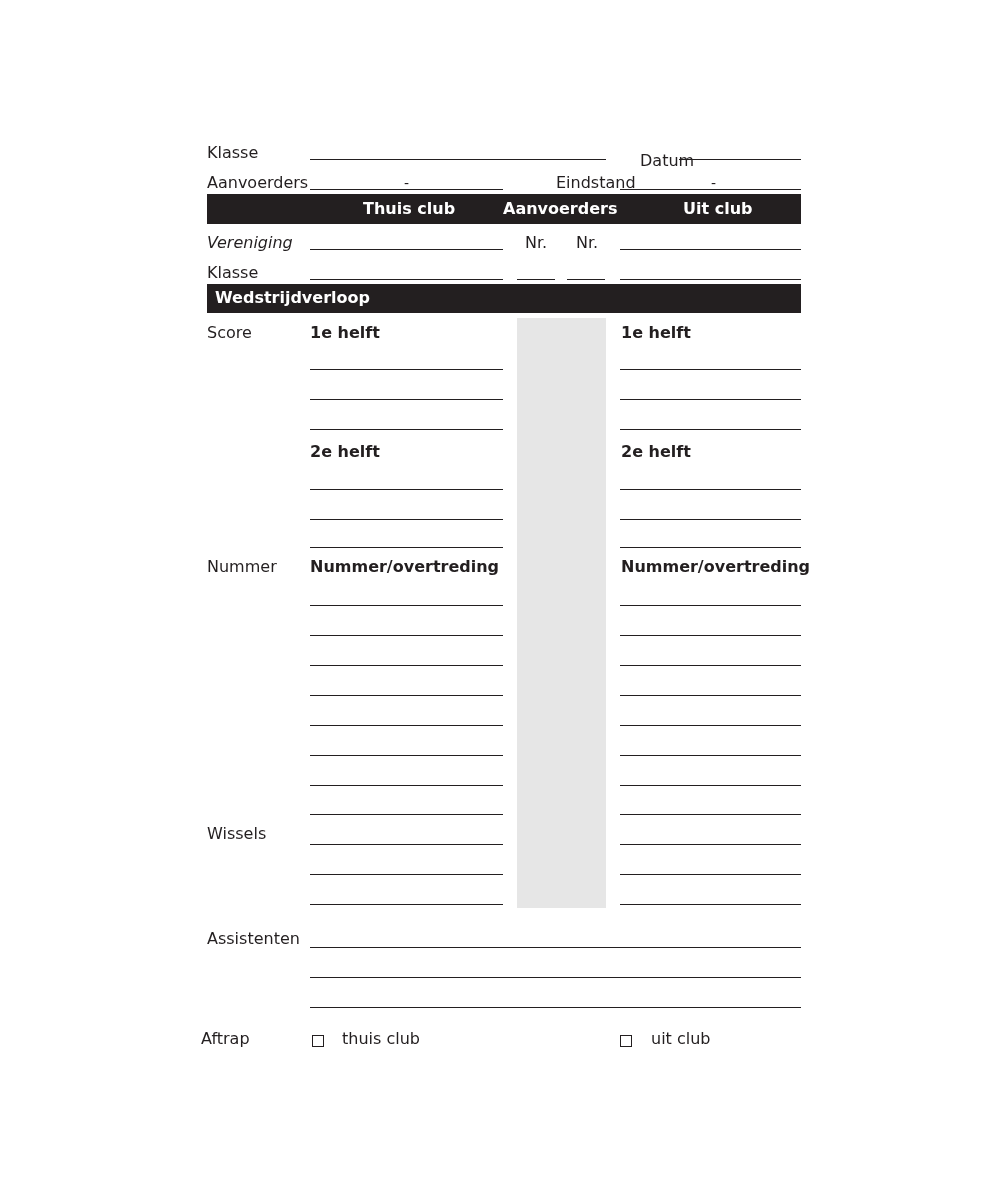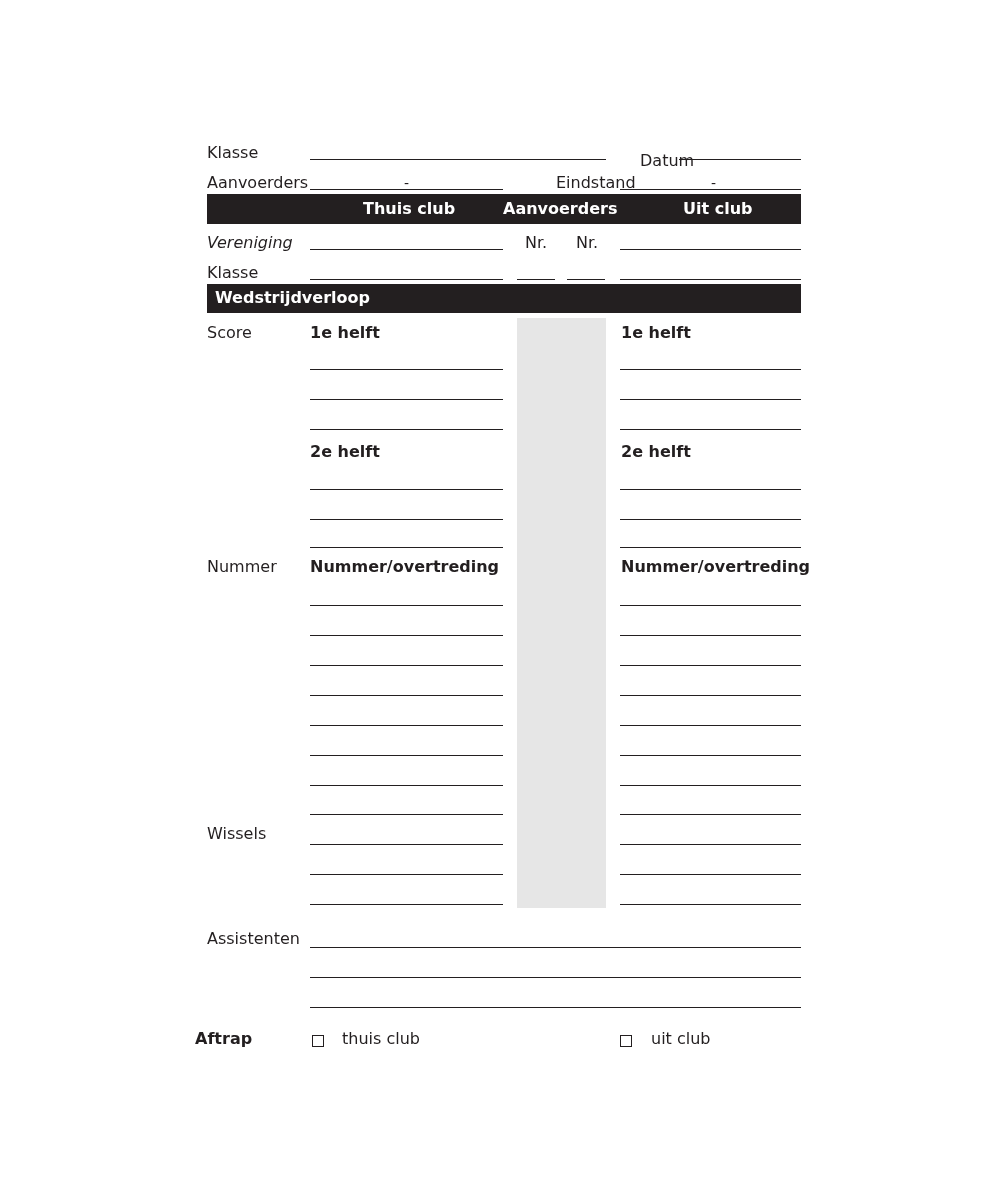--- a/index.html
+++ b/index.html
@@ -101,19 +101,19 @@
   <div class="line" style="left:310px;top:904px;width:193px;"></div>
   <div class="line" style="left:620px;top:844px;width:181px;"></div>
   <div class="line" style="left:620px;top:874px;width:181px;"></div>
   <div class="line" style="left:620px;top:904px;width:181px;"></div>
 
   <span class="lbl" style="left:207px;top:929px;">Assistenten</span>
   <div class="line" style="left:310px;top:947px;width:491px;"></div>
   <div class="line" style="left:310px;top:977px;width:491px;"></div>
   <div class="line" style="left:310px;top:1007px;width:491px;"></div>
 
-  <span class="lbl" style="left:195px;top:1029px;font-weight:bold;">Aftrap</span>
+  <span class="lbl" style="left:201px;top:1029px;">Aftrap</span>
   <div class="cb" style="left:312px;top:1035px;"></div>
   <span class="lbl" style="left:342px;top:1029px;">thuis club</span>
   <div class="cb" style="left:620px;top:1035px;"></div>
   <span class="lbl" style="left:651px;top:1029px;">uit club</span>
 
 </div>
 
 </body></html>

